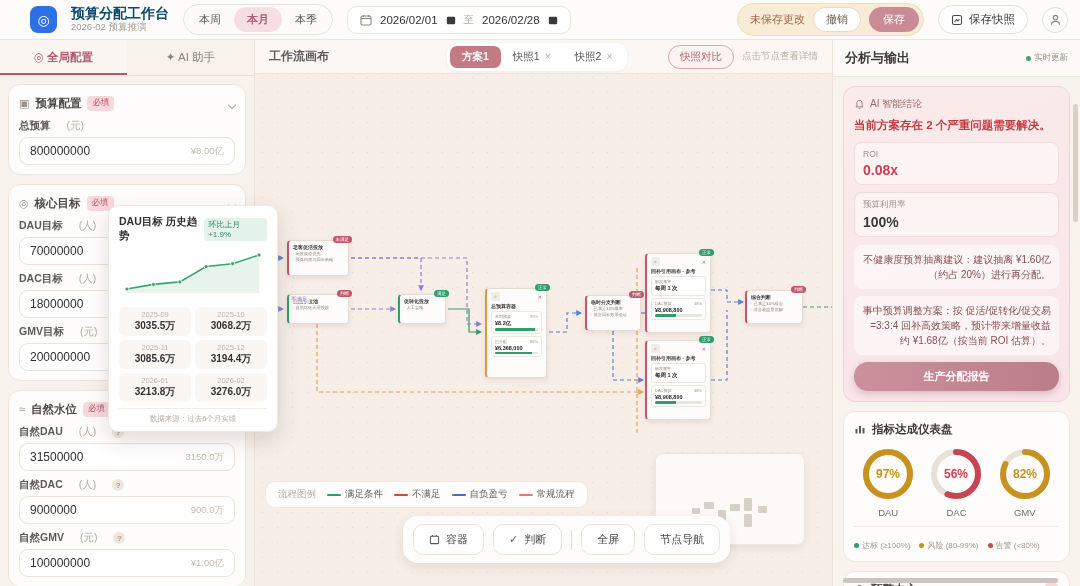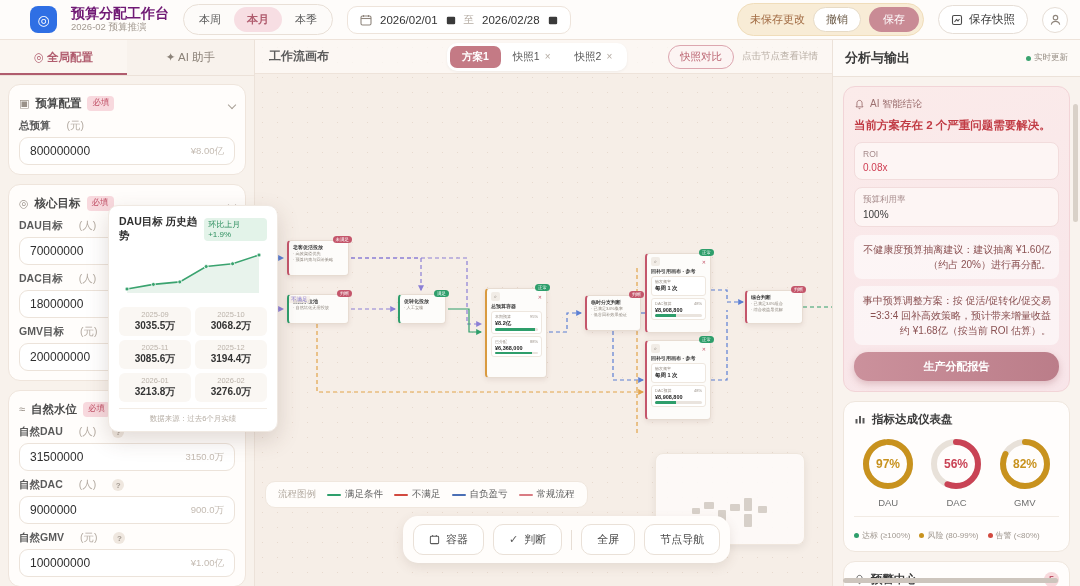--- a/index.html
+++ b/index.html
@@ -1,21 +1,21 @@
 <!DOCTYPE html>
 <html><head>
 <meta charset="utf-8">
 <style>
   * { margin:0; padding:0; box-sizing:border-box; }
   html,body { width:1080px; height:586px; overflow:hidden; font-family:"Liberation Sans","DejaVu Sans",sans-serif; background:#f3eae3; color:#333; }
   .chev { display:inline-block; width:6px; height:6px; border-right:1.5px solid #a89f96; border-bottom:1.5px solid #a89f96; transform:rotate(45deg); margin-top:-3px; }
   
   #header { position:absolute; left:0; top:0; width:1080px; height:40px; background:#fefcfa; border-bottom:1px solid #eee3da; display:flex; align-items:center; padding:0 12px; gap:14px; z-index:40; }
   .logo { width:27px; height:27px; border-radius:8px; background:#2f6fe4; color:#fff; display:flex; align-items:center; justify-content:center; font-size:14px; margin-left:18px; }
-  .titleblock .t { font-size:14px; font-weight:bold; color:#701a75; line-height:15px; }
+  .titleblock .t { font-size:14px; font-weight:bold; color:#0c4a6e; line-height:15px; }
   .titleblock .s { font-size:9.5px; color:#a39a91; }
   .seg { display:flex; background:#fdfbf9; border:1px solid #e9e0d7; border-radius:17px; padding:2px; }
   .seg .it { font-size:11px; color:#5a5a5a; padding:5px 13px; border-radius:14px; cursor:pointer; }
   .seg .it.on { background:#f7dee3; color:#b05c6e; font-weight:bold; }
   .dates { display:flex; align-items:center; gap:8px; background:#fff; border:1px solid #eee4db; border-radius:10px; padding:6px 12px; font-size:11.5px; color:#333; }
   .dates .sep { color:#b5aca3; font-size:10.5px; }
   .spacer { flex:1; }
   .unsaved { display:flex; align-items:center; gap:8px; background:#f8ecd6; border:1px solid #f0ddba; border-radius:18px; padding:3px 4px 3px 12px; }
   .unsaved .lbl { font-size:11px; color:#a06a42; }
   .btn-undo { background:#fff; border:1px solid #e7dbc6; border-radius:14px; padding:4px 12px; font-size:11px; color:#6b5a46; cursor:pointer; }
@@ -91,21 +91,21 @@
   #right-h .rt { font-size:13px; font-weight:bold; color:#3a3a3a; }
   #right-h .live { font-size:8.5px; color:#9a9188; display:flex; align-items:center; gap:3px; }
   #right-h .live i { width:5px; height:5px; border-radius:50%; background:#3aa36f; }
   .rwrap { padding:9px 10px; }
   .ai-card { background:linear-gradient(160deg,#fbebea,#f8e5e9); border:1px solid #f2d4d7; border-radius:12px; padding:10px; }
   .ai-h { display:flex; align-items:center; gap:5px; font-size:10px; color:#9c6f6f; margin-bottom:6px; }
   .ai-st { font-size:11.5px; font-weight:bold; color:#c13b44; line-height:1.45; margin-bottom:8px; }
   .ai-stats { display:flex; gap:7px; margin-bottom:8px;flex-direction:column; }
   .ai-stat { flex:1; background:#fdf5f4; border:1px solid #f2dcdc; border-radius:8px; padding:6px 8px; }
   .ai-stat .l { font-size:8.5px; color:#a58a8a; margin-bottom:3px; }
-  .ai-stat .v { font-size:10px; font-weight:normal; }
+  .ai-stat .v { font-size:14px; font-weight:bold; }
   .sugg { background:rgba(255,255,255,.55); border-radius:8px; padding:7px 8px; font-size:10px; color:#8a5152; line-height:1.5; margin-bottom:7px;text-align:right; }
   .report-btn { width:100%; border:none; border-radius:14px; background:linear-gradient(90deg,#cb919c,#bb7d89); color:#fff; font-size:11px; font-weight:bold; padding:7px 0; cursor:pointer; box-shadow:0 3px 7px rgba(160,90,100,.3); }
   .panel-card { background:#fffdfc; border:1px solid #efe6dd; border-radius:12px; padding:10px; margin-top:9px; }
   .pc-h { display:flex; align-items:center; gap:6px; font-size:11.5px; font-weight:bold; color:#3a3a3a; }
   .gauges { display:flex; justify-content:space-around; margin:10px 0 8px; }
   .gauge { text-align:center; }
   .gauge .gl { font-size:9.5px; color:#6f6f6f; margin-top:2px; }
   .g-legend { display:flex; gap:9px; border-top:1px solid #f2ebe4; padding-top:13px; font-size:8px; color:#a09890; }
   .g-legend .d { width:5px; height:5px; border-radius:50%; display:inline-block; margin-right:3px; }
   .alert-count { margin-left:auto; width:15px; height:15px; border-radius:50%; background:#f7d8db; color:#c2556a; font-size:9px; display:flex; align-items:center; justify-content:center; }

